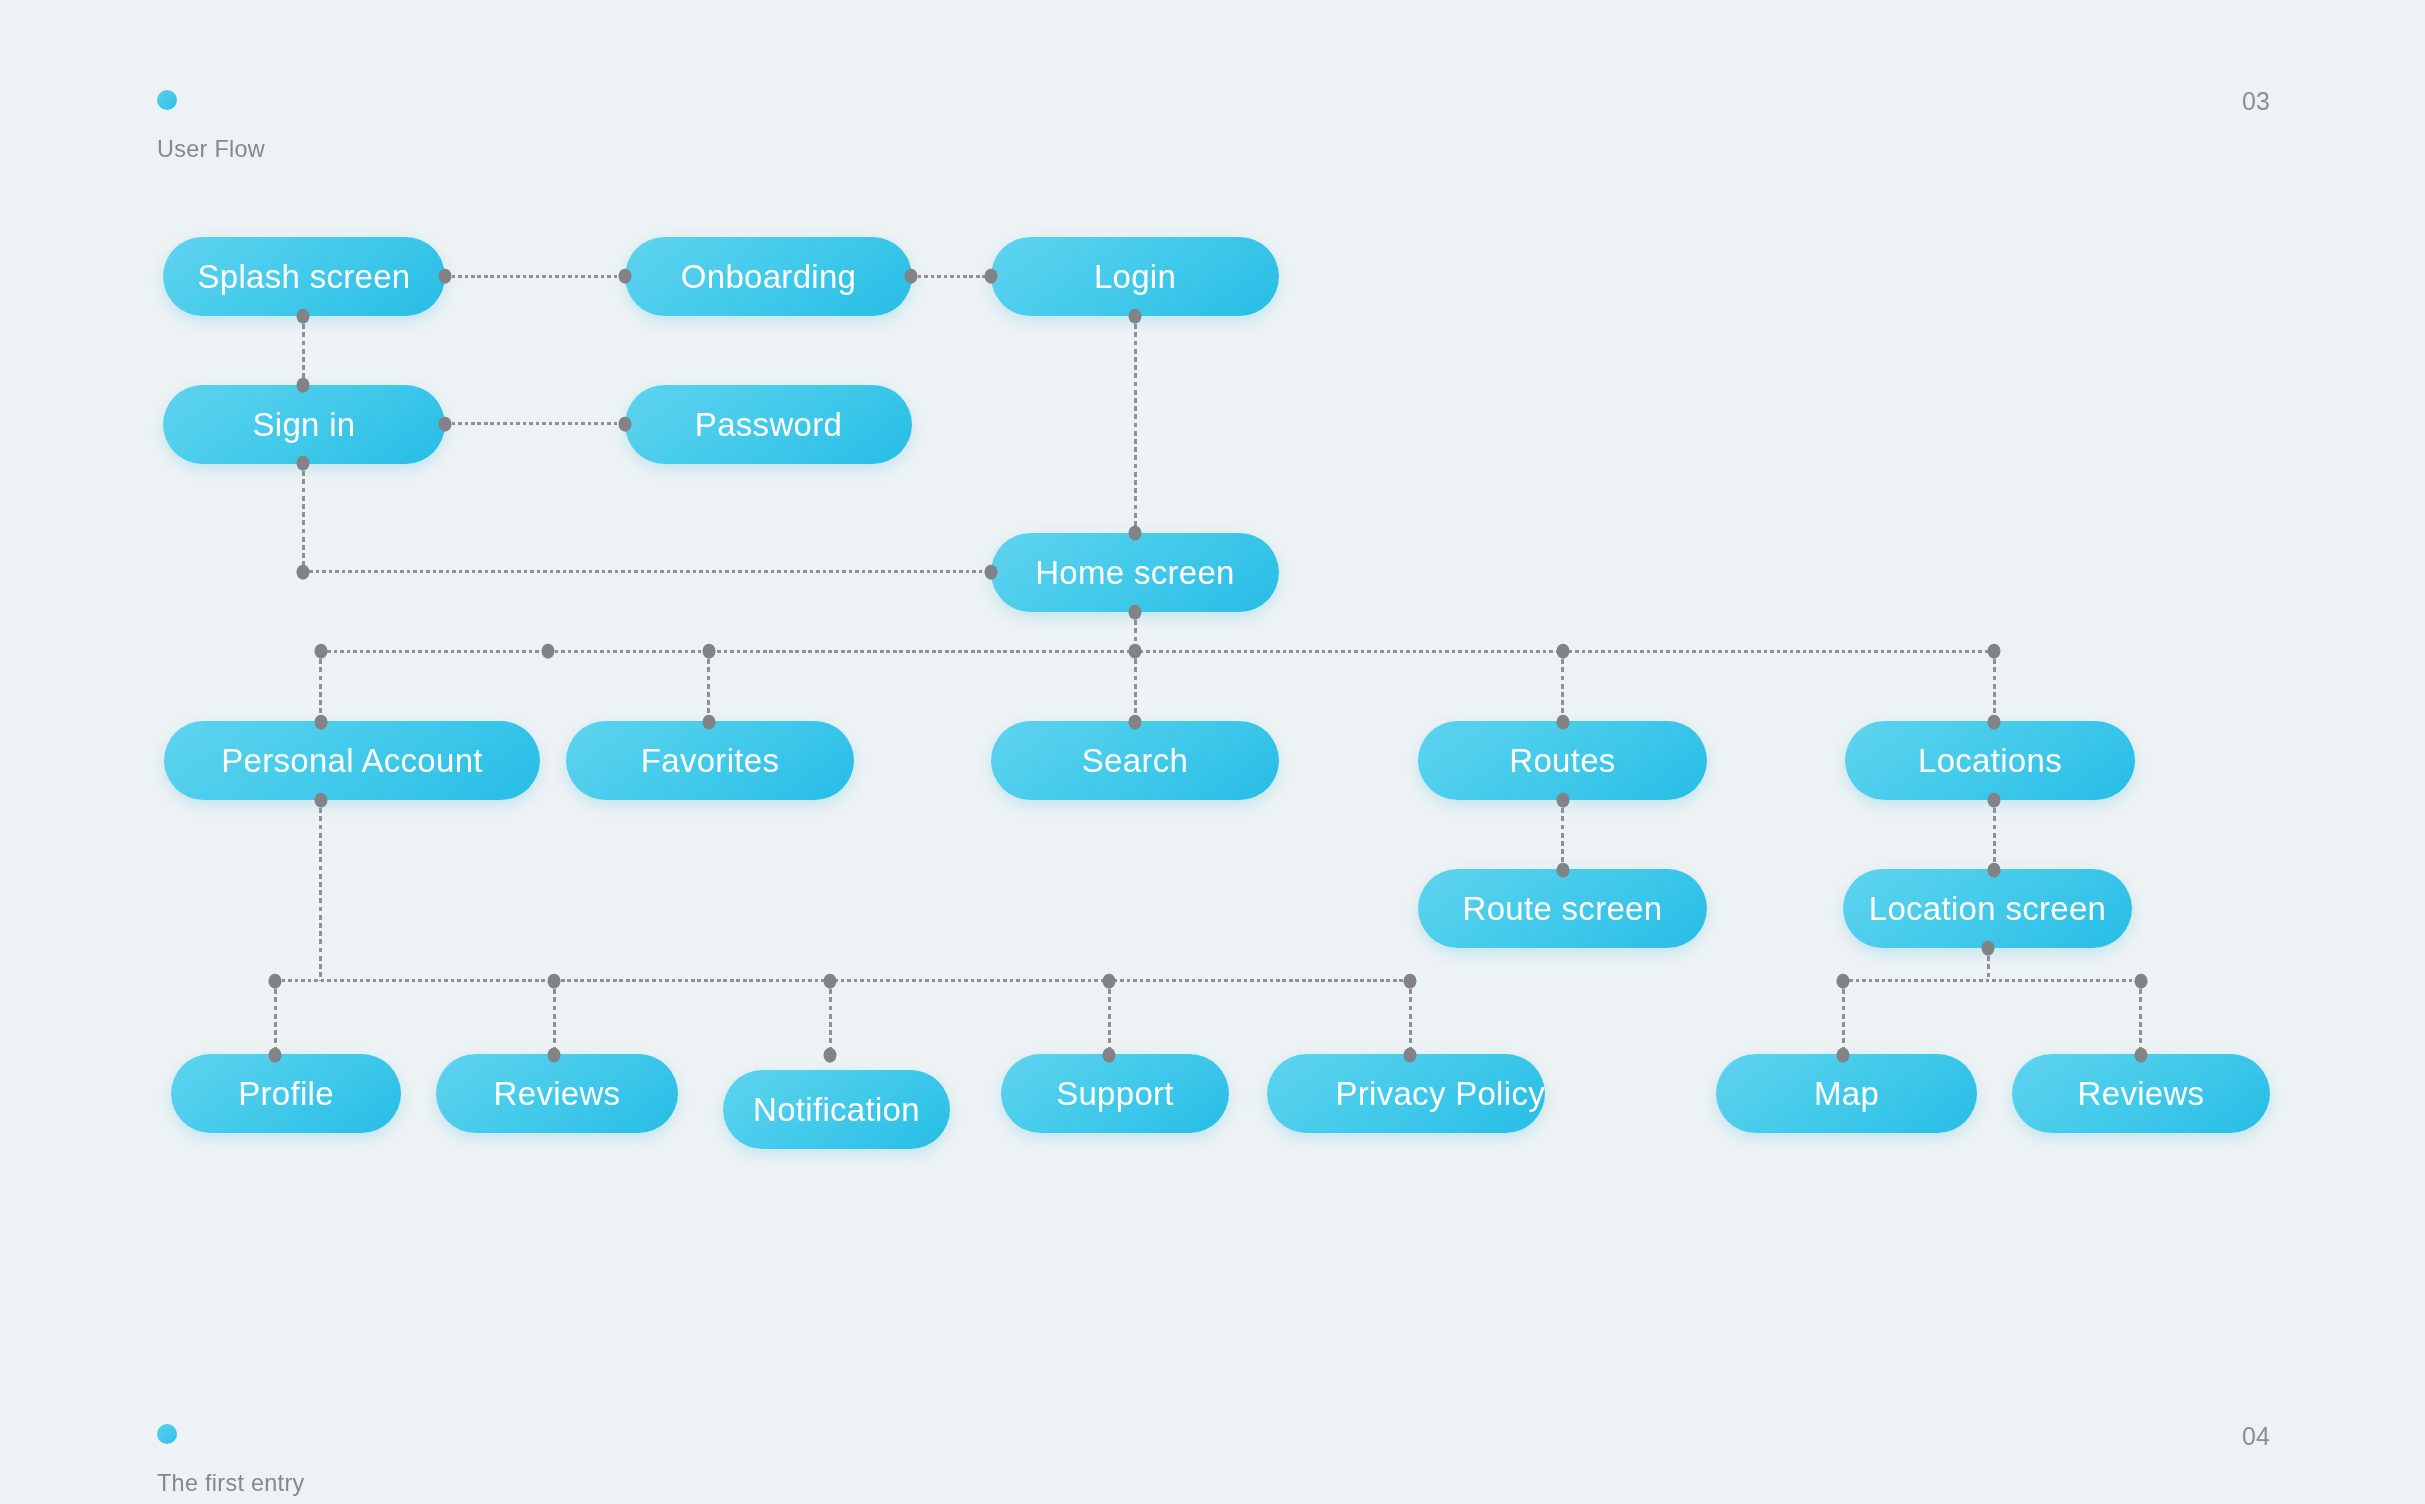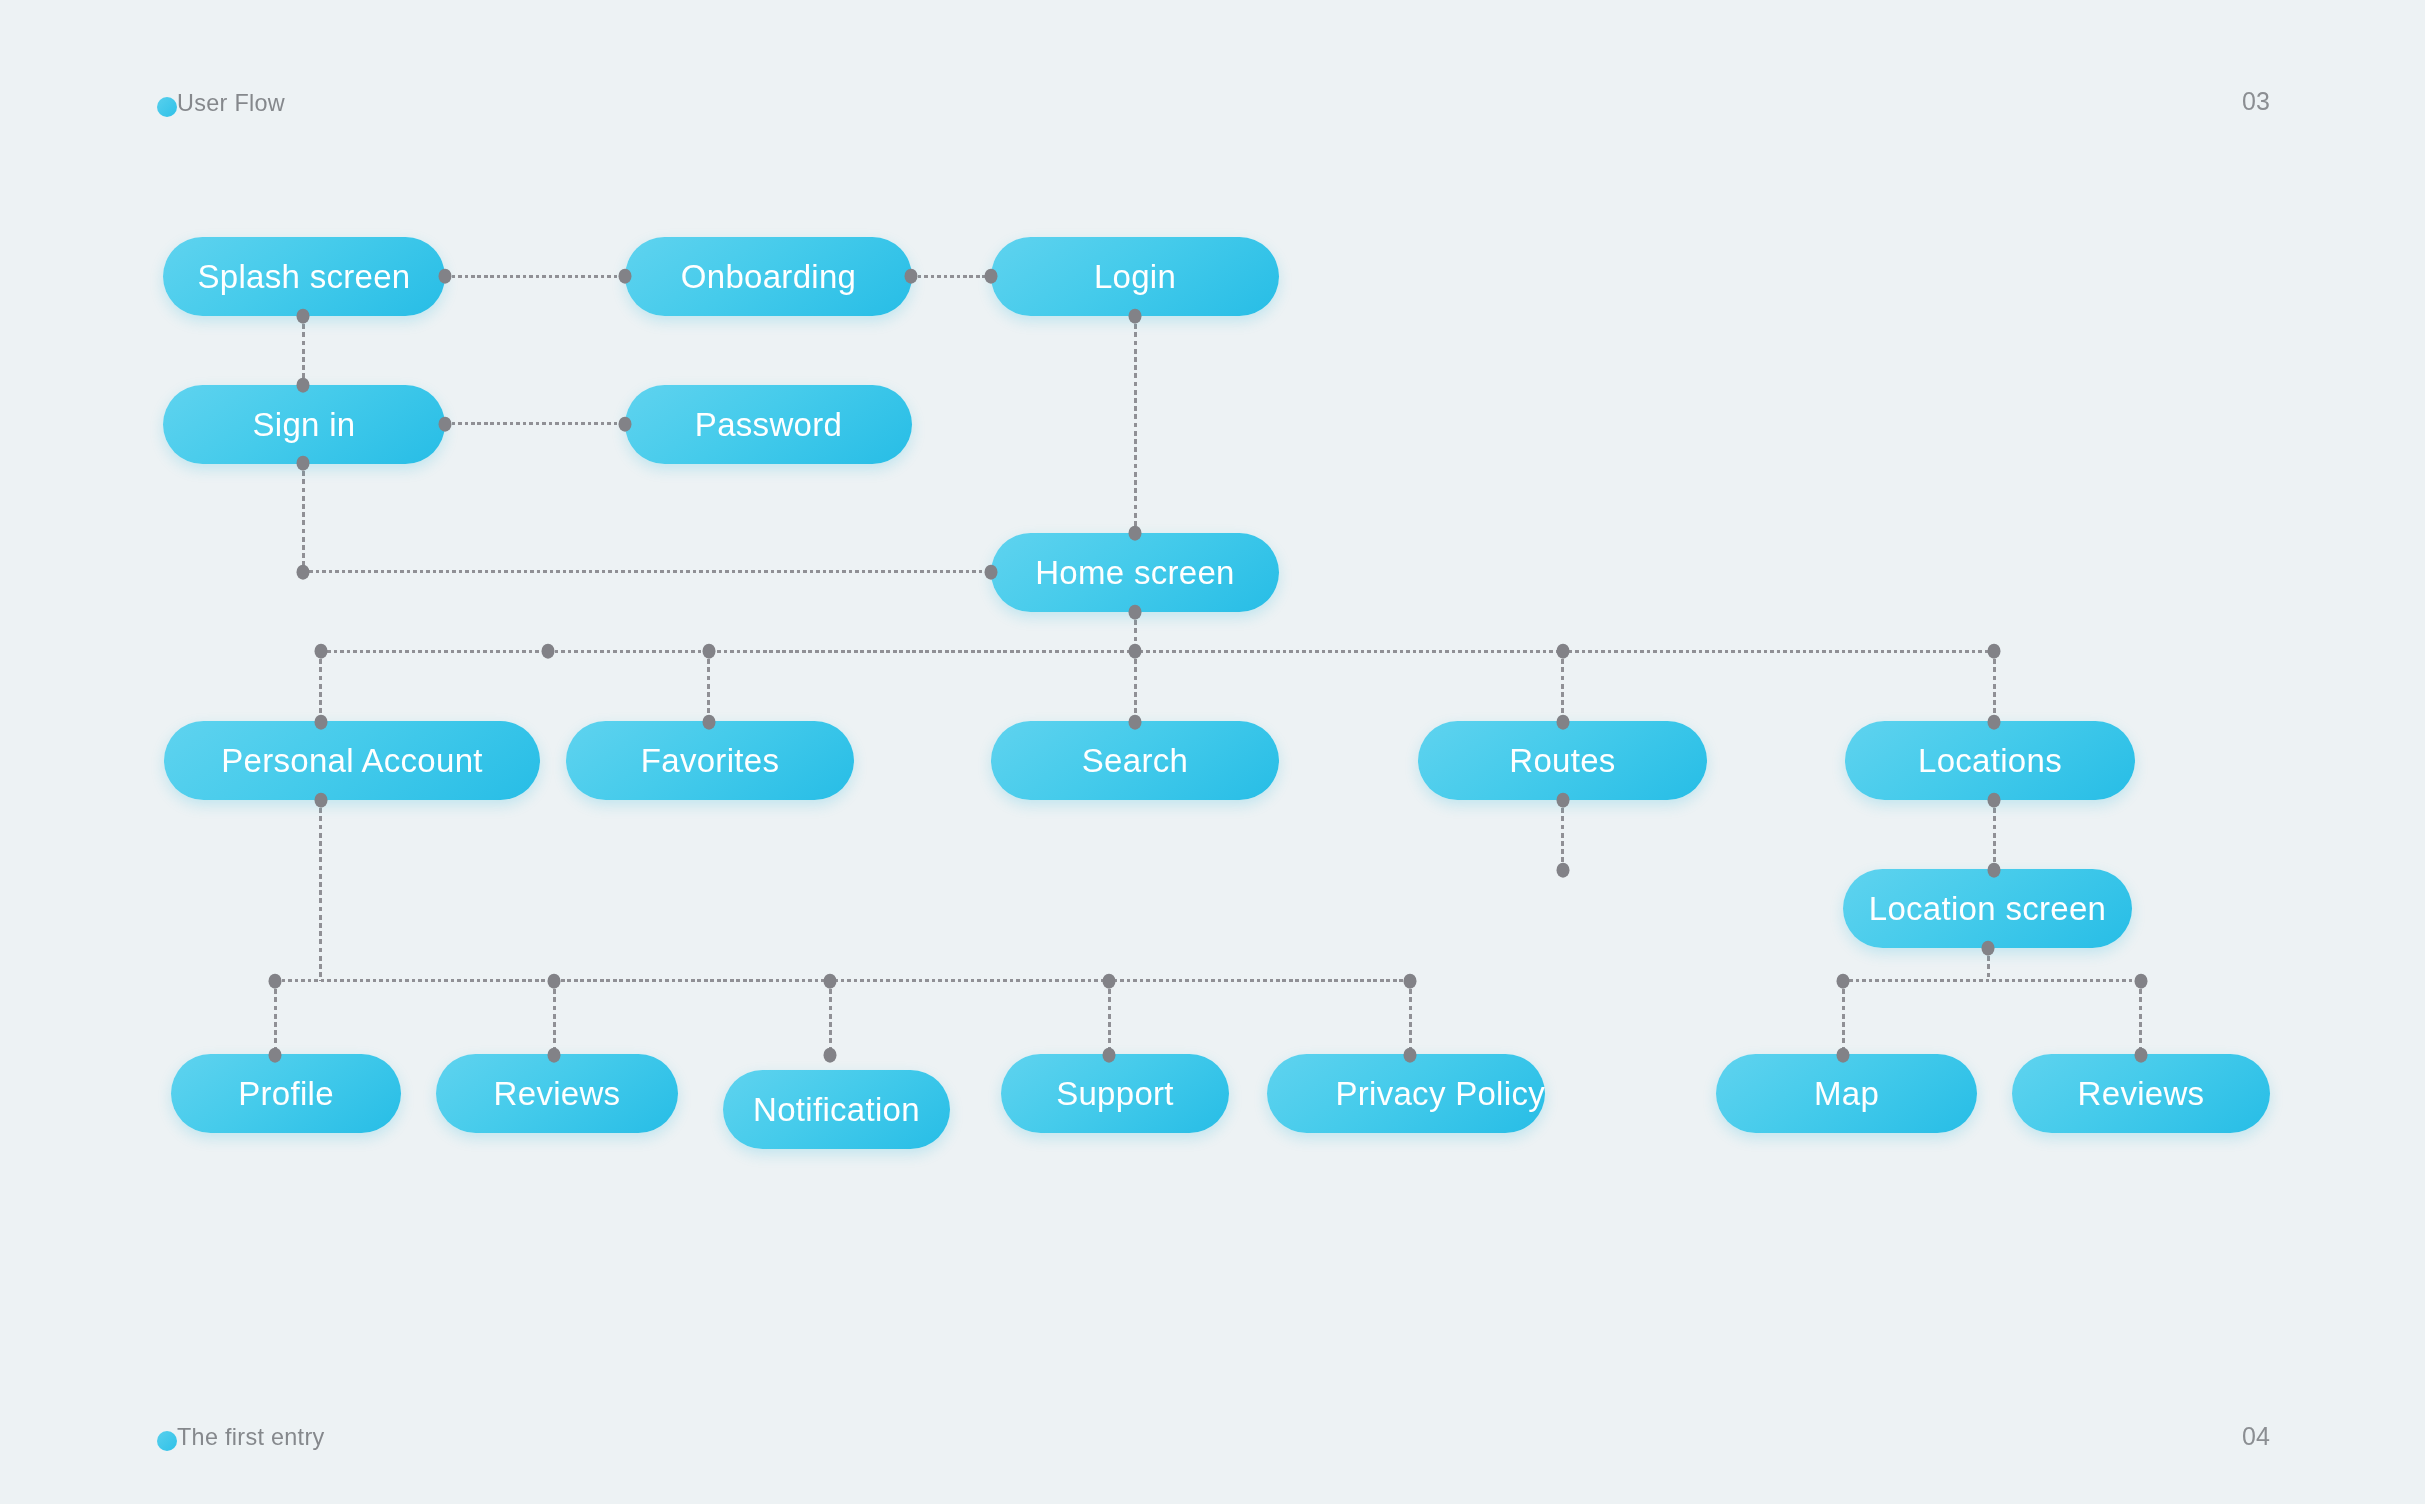--- a/index.html
+++ b/index.html
@@ -7,22 +7,22 @@
     --line:#909095; --dot:#828287; --muted:#85888c;
   }
   *{margin:0;padding:0;box-sizing:border-box;}
   html,body{width:2426px;height:1505px;}
   body{
     background:var(--bg);
     font-family:"Liberation Sans", sans-serif;
     position:relative; overflow:hidden;
   }
   .corner-label{
-    position:absolute; display:flex; align-items:flex-end; 
-    font-size:23.4px; color:var(--muted); letter-spacing:0.3px;
+    position:absolute; display:flex; align-items:flex-start; gap:26px;
+    font-size:23.4px; color:var(--muted); letter-spacing:0.3px;flex-direction:column;
   }
   .bullet{
     width:20px;height:20px;border-radius:50%;
     background:linear-gradient(135deg,#58d0ed,#2fc1e8);
   }
   .page-num{
     position:absolute; font-size:25px; color:#8b8e92;
   }
   #diagram{position:absolute;left:0;top:0;width:2426px;height:1505px;}
   .pill{
@@ -108,20 +108,23 @@
       <span>Favorites</span>
     </div>
     <div class="pill" style="left: 991px; top: 721px; width: 288px; height: 79px;">
       <span>Search</span>
     </div>
     <div class="pill" style="left: 1418px; top: 721px; width: 289px; height: 79px;">
       <span>Routes</span>
     </div>
     <div class="pill" style="left: 1845px; top: 721px; width: 290px; height: 79px;">
       <span>Locations</span>
+    </div>
+    <div class="pill" style="left: 1418px; top: 869px; width: 289px; height: 79px;">
+      <span>Route screen</span>
     </div>
     <div class="pill" style="left: 1843px; top: 869px; width: 289px; height: 79px;">
       <span>Location screen</span>
     </div>
     <div class="pill" style="left: 171px; top: 1054px; width: 230px; height: 79px;">
       <span>Profile</span>
     </div>
     <div class="pill" style="left: 436px; top: 1054px; width: 242px; height: 79px;">
       <span>Reviews</span>
     </div>

